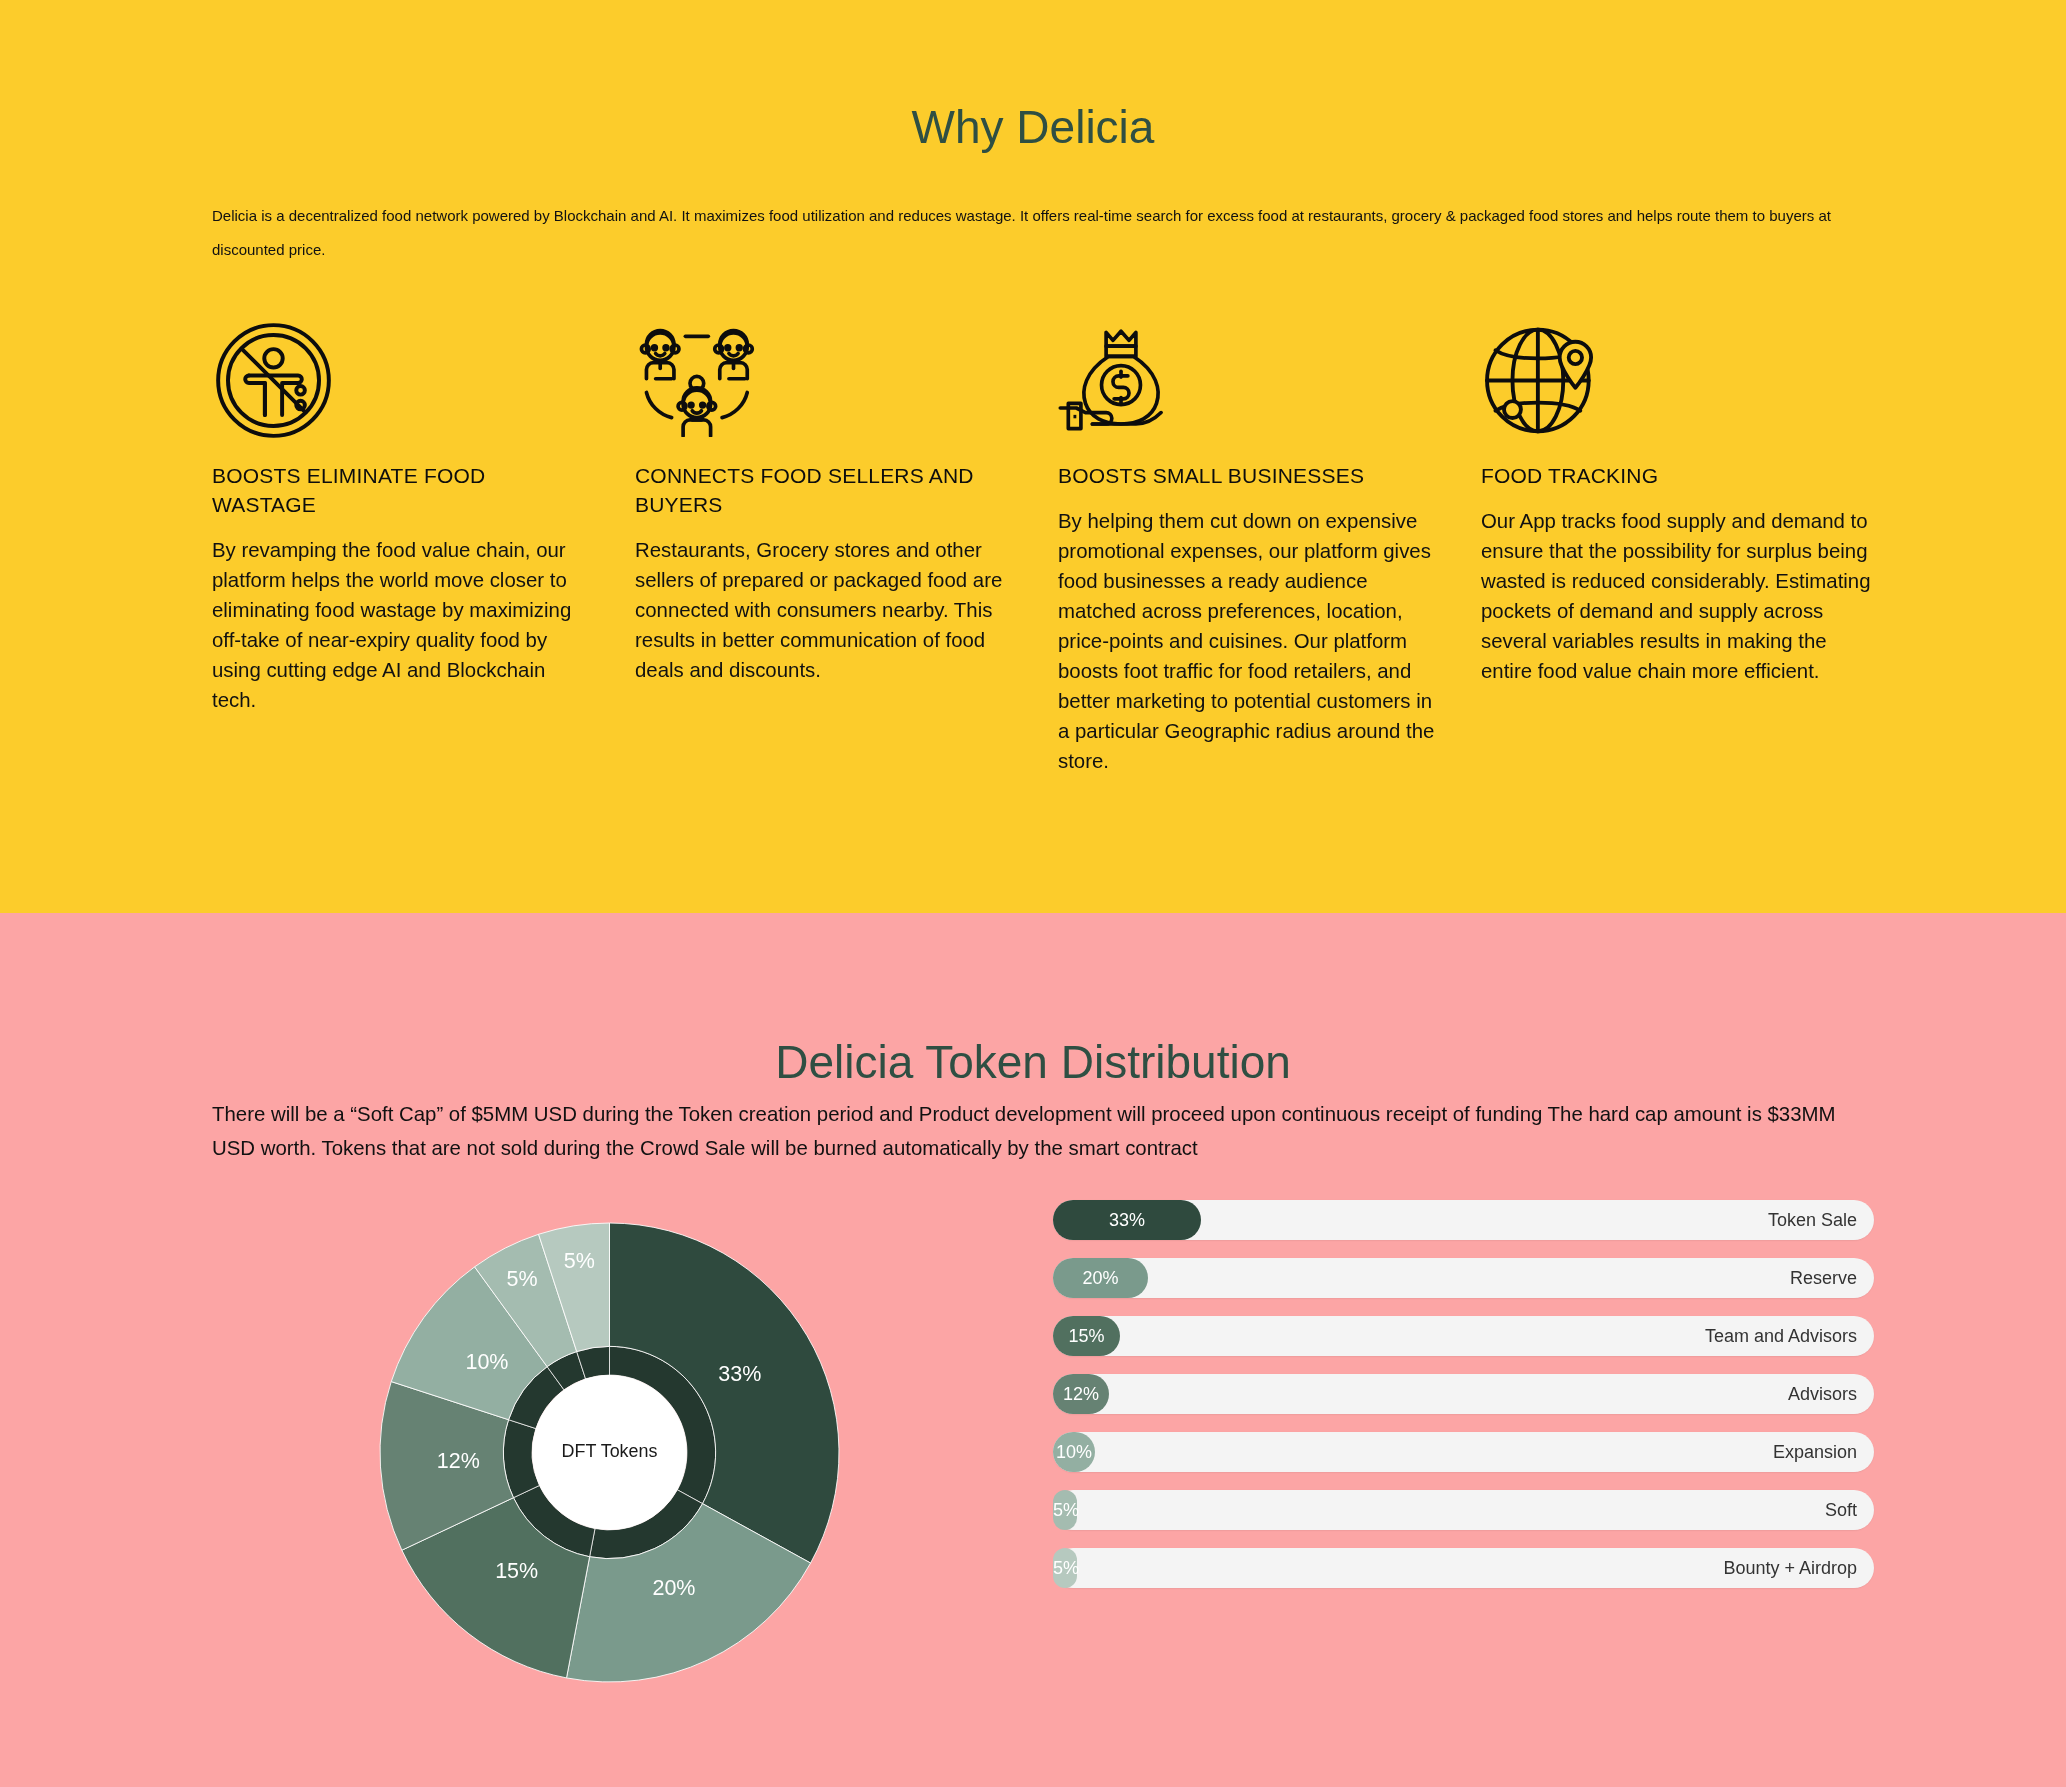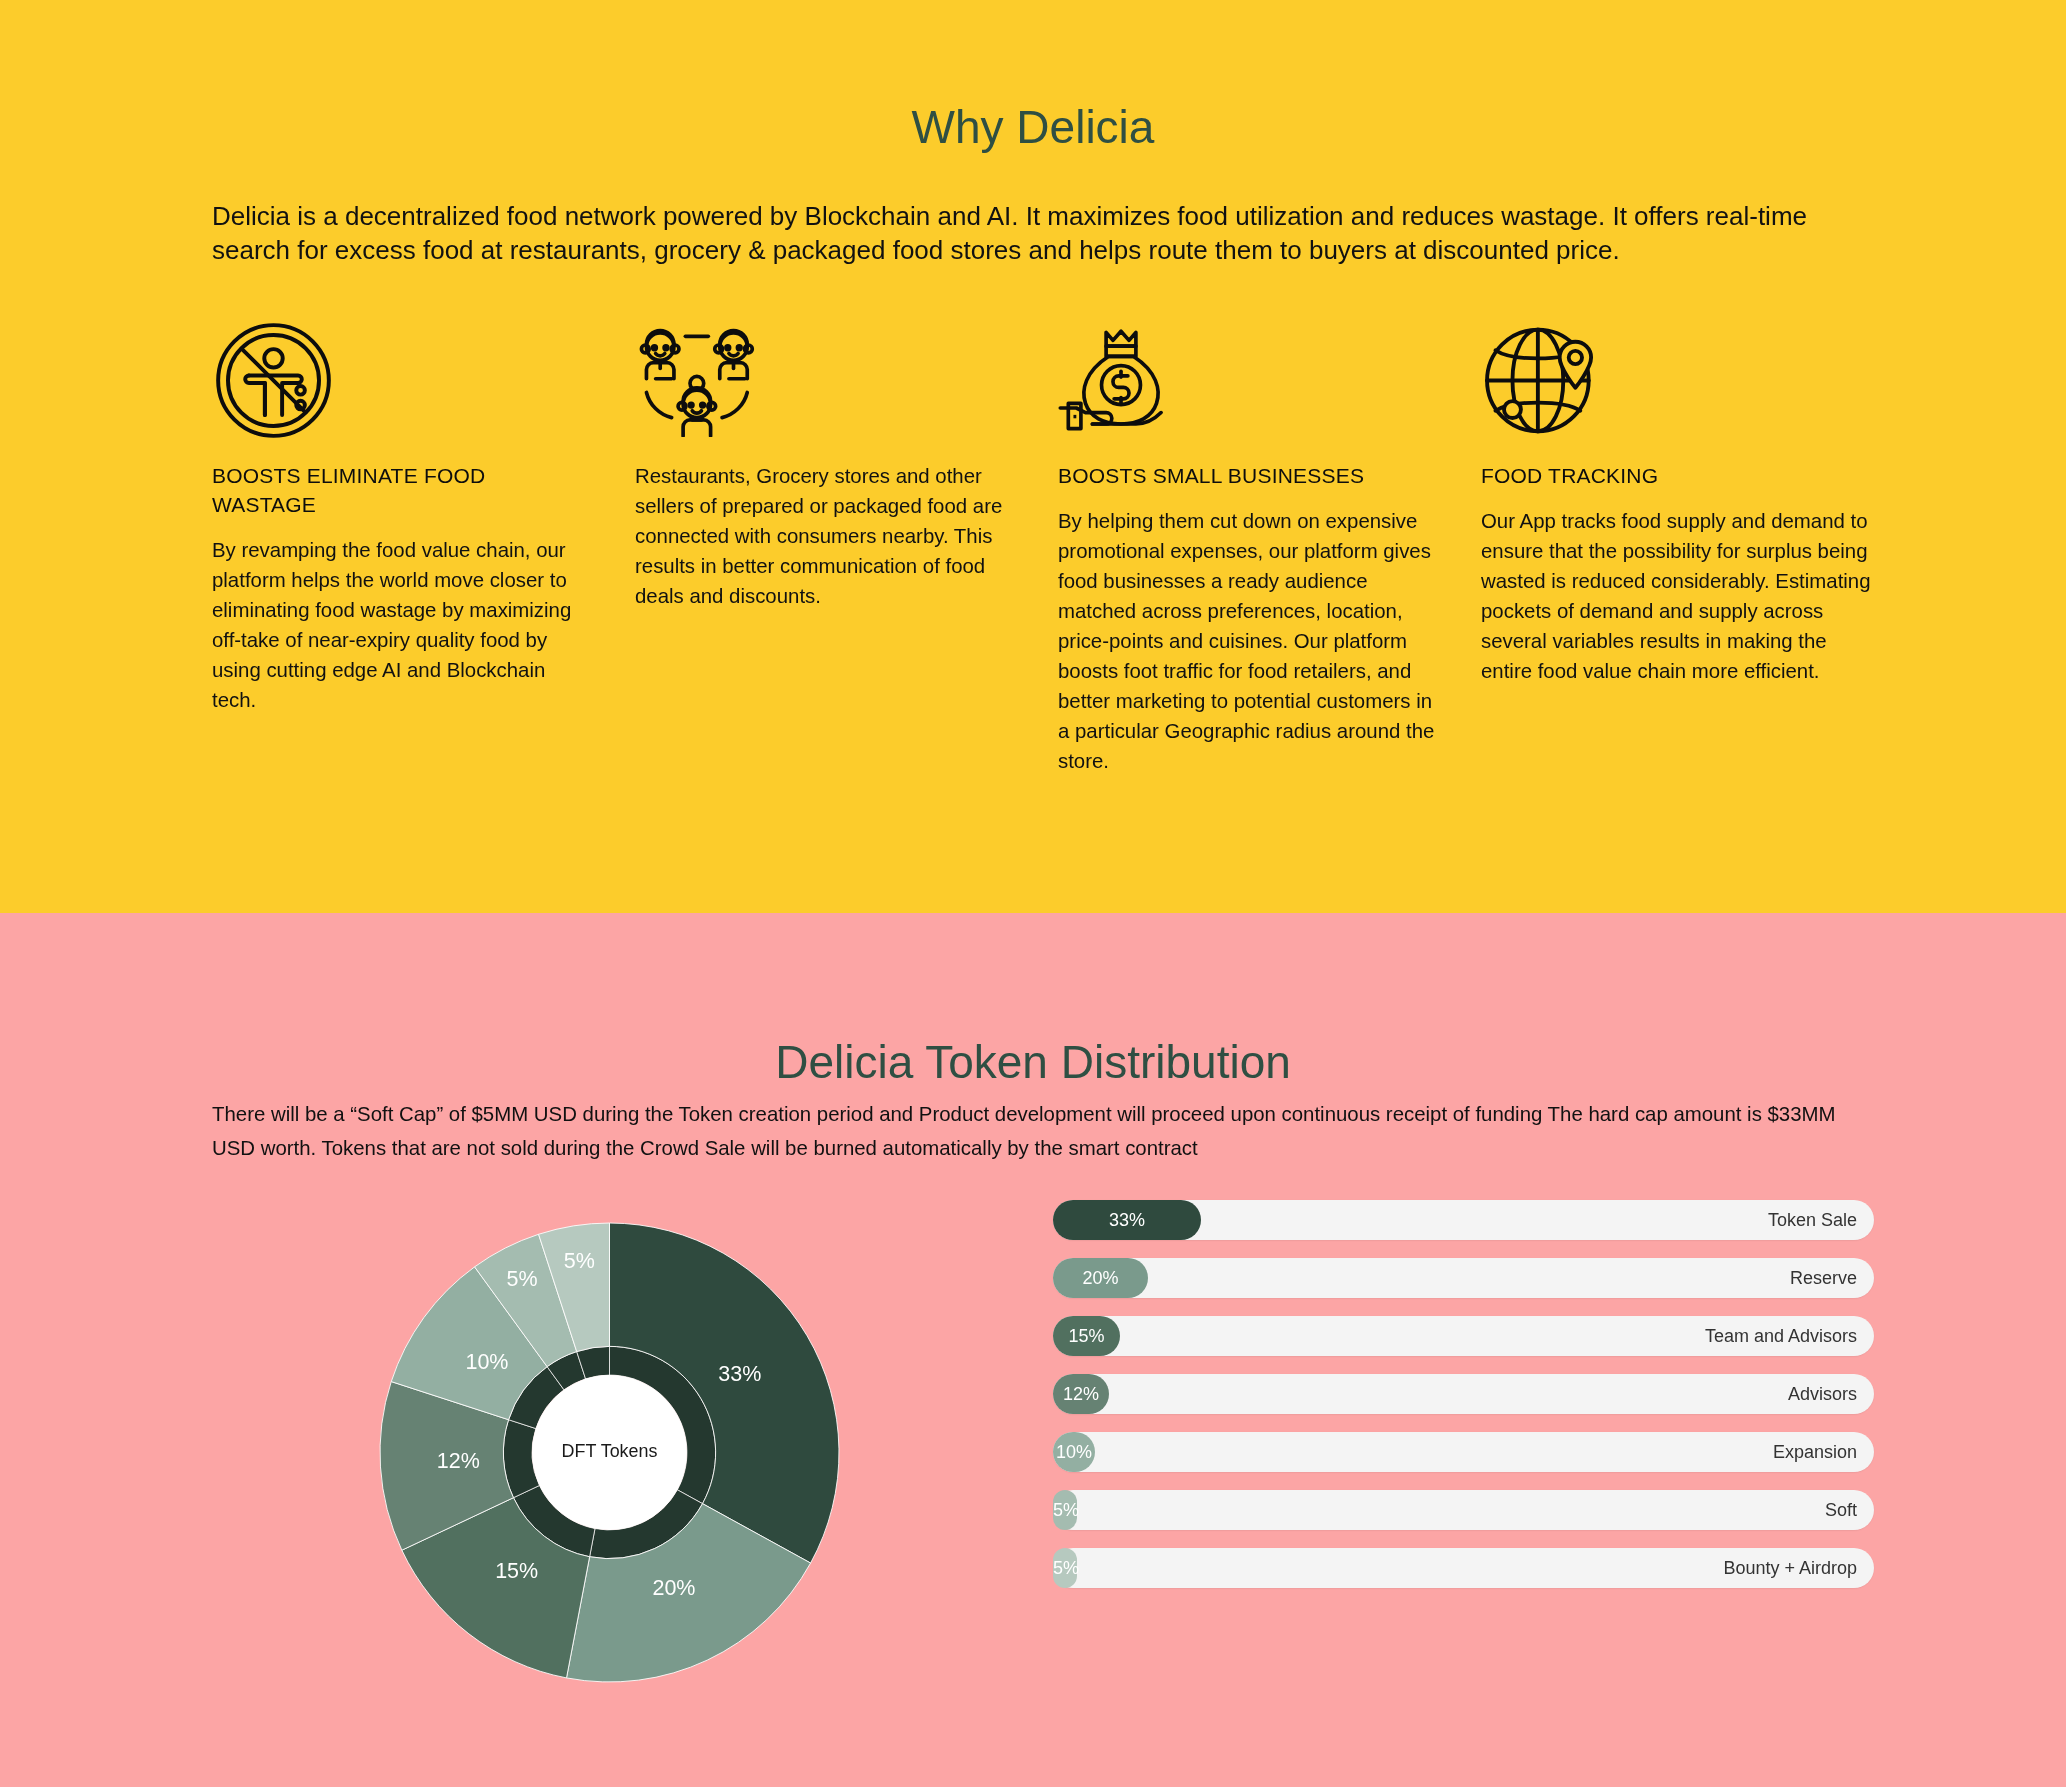--- a/index.html
+++ b/index.html
@@ -26,21 +26,21 @@
     text-align: center;
     font-size: 46px;
     font-weight: 400;
     color: #2F4F43;
     letter-spacing: 0px;
   }
   #why-intro {
     position: absolute;
     left: 212px; top: 199px;
     width: 1650px;
-    font-size: 26px;
+    font-size: 15px;
     line-height: 34px;
     color: #111111;
     font-weight: 400;
   }
 
   #feature-row {
     position: absolute;
     left: 212px; top: 316px;
     width: 1672px;
     display: flex;
@@ -224,20 +224,21 @@
           <path d="M50 74 a5 5 0 0 0 8 0"></path>
           <circle cx="54" cy="50" r="6"></circle>
           <path d="M42 96 v-8 a6 6 0 0 1 6-6 h12 a6 6 0 0 1 6 6 v8"></path>
           <path d="M50 82 h8"></path>
 
           <line x1="44" y1="9" x2="64" y2="9"></line>
           <path d="M10 58 a30 30 0 0 0 22 22"></path>
           <path d="M98 58 a30 30 0 0 1 -22 22"></path>
         </svg>
       </div>
+      <div class="feat-title">CONNECTS FOOD SELLERS AND BUYERS</div>
       <div class="feat-body">Restaurants, Grocery stores and other sellers of prepared or packaged food are connected with consumers nearby. This results in better communication of food deals and discounts.</div>
     </div>
 
     <div class="feature-col">
       <div class="feat-icon">
         <svg width="126" height="115" viewBox="0 0 110 100" fill="none" stroke="#0d0d0d" stroke-width="3.2" stroke-linecap="round" stroke-linejoin="round">
           <path d="M42 8 l0 12 h26 l0 -12 l-6 7 l-7 -8 l-7 8 z"></path>
           <rect x="42" y="20" width="26" height="9"></rect>
           <path d="M44 29 C24 42 20 58 24 70 c4 12 16 18 31 18 s27 -6 31 -18 c4 -12 0 -28 -20 -41 z"></path>
           <circle cx="55" cy="54" r="17"></circle>

